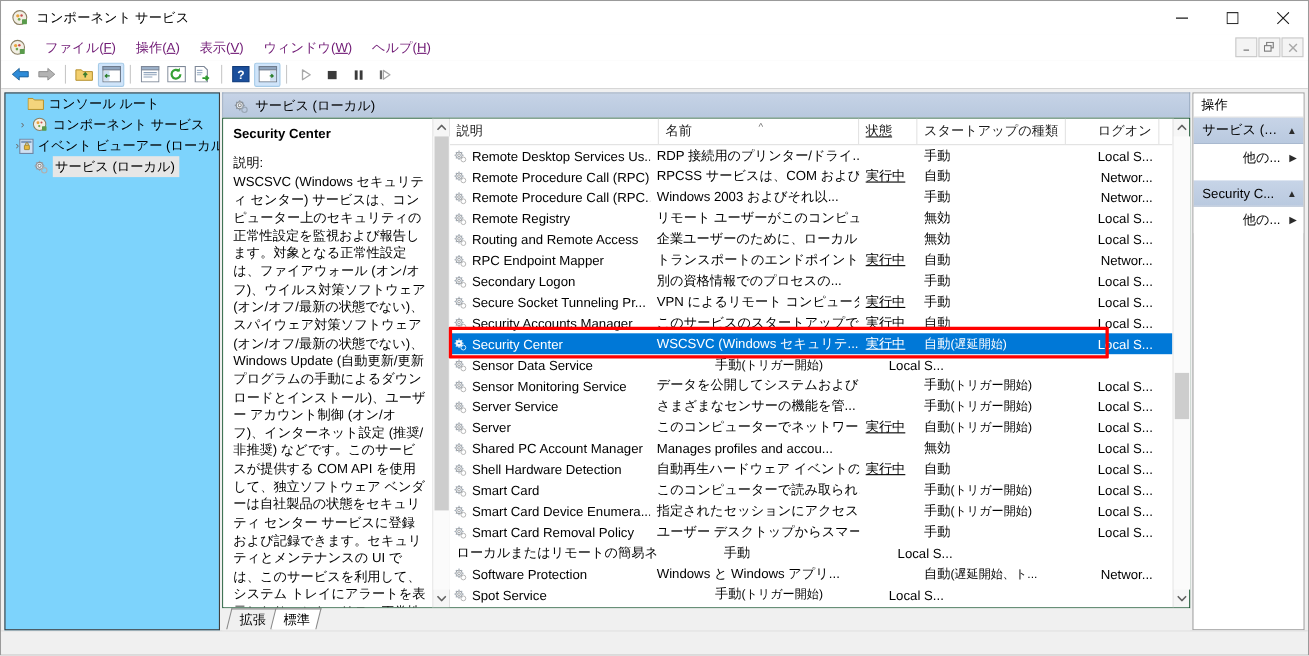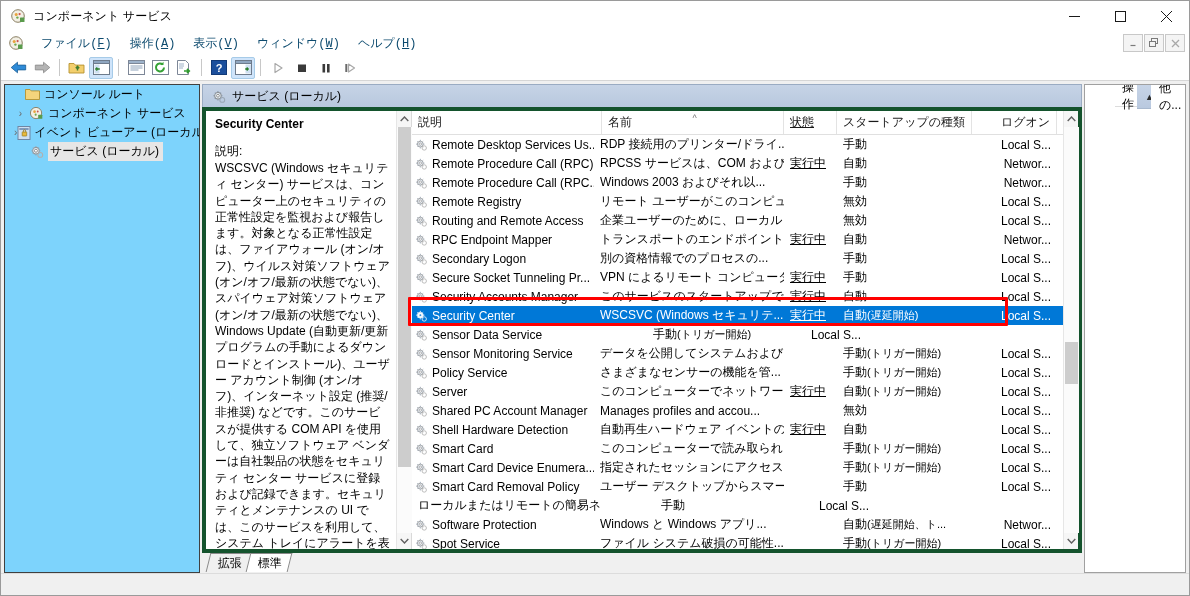--- a/index.html
+++ b/index.html
@@ -36,21 +36,21 @@
   
   .menubar {
     height: 24px; flex: 0 0 24px;
     background: #ffffff;
     display: flex; align-items: center;
     padding-left: 7px;
     position: relative;
   }
   .menubar .mb-icon { margin-right: 8px; display:flex; align-items:center;}
   .menu-item {
-    padding: 2px 9px; font-size: 12px; color: #0c4a6e; cursor: default; white-space: nowrap; font-family: Liberation Mono, monospace;
+    padding: 2px 9px; font-size: 12px; color: #701a75; cursor: default; white-space: nowrap;
   }
   .menu-item u { text-decoration: underline; }
   .mdi-controls { position: absolute; right: 4px; top: 3px; display: flex; gap: 1px; }
   .mdi-btn {
     width: 20px; height: 18px; border: 1px solid #c8c8c8; background: #f4f4f4;
     display: flex; align-items: center; justify-content: center; color: #808080;
   }
 
   
   .toolbar {
@@ -98,21 +98,21 @@
     background: linear-gradient(#c6d3e6, #b8c8de);
     display: flex; align-items: center;
     padding-left: 8px;
     border: 1px solid #9aabc2; border-bottom: none;
     font-size: 12px;
   }
   .doc-header .dh-ico { margin-right: 6px; display:flex; }
   .doc-inner {
     flex: 1 1 auto; min-height: 0;
     display: flex;
-    border: 4px solid #14532d;
+    border: 1px solid #14532d;
     background: #ffffff;
   }
 
   
   .desc-pane {
     width: 206px; flex: 0 0 206px;
     background: #ffffff;
     display: flex; flex-direction: column;
     position: relative;
     border-right: 1px solid #d9d9d9;
@@ -201,23 +201,22 @@
   }
   .doc-tab span { display: inline-block; transform: skewX(14deg); }
   .doc-tab.active { background: #ffffff; }
 
   
   .actions-pane {
     width: 102px; flex: 0 0 102px;
     margin: 3px 3px 0 2px;
     background: #ffffff;
     border: 1px solid #a0a0a0;
-    display: flex; flex-direction: row;
+    display: flex; flex-direction: column;
     overflow: hidden;
-    padding-left: 30px;
   }
   .act-header {
     height: 22px; flex: 0 0 22px;
     display: flex; align-items: center;
     padding-left: 7px; font-size: 12px;
     background: #ffffff;
     border-bottom: 1px solid #dcdcdc;
   }
   .act-group-title {
     height: 24px; display: flex; align-items: center; justify-content: space-between;
@@ -853,21 +852,21 @@
               <div class="lv-row">
                 <div class="lvc name c-name">
                   <span class="svcico">
                     <svg width="14" height="14" viewBox="0 0 16 16">
       <circle cx="7.2" cy="7" r="3.3" fill="#eaf2fa" stroke="#9a9a9a" stroke-width="1"></circle>
       <path d="M7.2 2.1v1.3M7.2 10.6v1.3M2.5 7h1.3M10.6 7h1.3M3.9 3.7l.9.9M9.6 9.4l.9.9M10.5 3.7l-.9.9M4.8 9.4l-.9.9" stroke="#9aa7b5" stroke-width="1.1"></path>
       <circle cx="7.2" cy="7" r="1.4" fill="#ffffff" stroke="#9a9a9a" stroke-width=".9"></circle>
       <circle cx="11.7" cy="11.4" r="2.5" fill="none" stroke="#b3b3b3" stroke-width="1"></circle>
     </svg>
                   </span>
-                  <span>Policy Service</span>
+                  <span>Server Service</span>
                 </div>
                 <div class="lvc c-desc">
                   <span>さまざまなセンサーの機能を管...</span>
                 </div>
                 <div class="lvc c-state">
                   <span></span>
                 </div>
                 <div class="lvc c-start">
                   <span>手動</span>
                   <span class="sub" style="font-size:11px"> (トリガー開始)</span>
@@ -1086,23 +1085,20 @@
                 <div class="lvc name c-name">
                   <span class="svcico">
                     <svg width="14" height="14" viewBox="0 0 16 16">
       <circle cx="7.2" cy="7" r="3.3" fill="#eaf2fa" stroke="#9a9a9a" stroke-width="1"></circle>
       <path d="M7.2 2.1v1.3M7.2 10.6v1.3M2.5 7h1.3M10.6 7h1.3M3.9 3.7l.9.9M9.6 9.4l.9.9M10.5 3.7l-.9.9M4.8 9.4l-.9.9" stroke="#9aa7b5" stroke-width="1.1"></path>
       <circle cx="7.2" cy="7" r="1.4" fill="#ffffff" stroke="#9a9a9a" stroke-width=".9"></circle>
       <circle cx="11.7" cy="11.4" r="2.5" fill="none" stroke="#b3b3b3" stroke-width="1"></circle>
     </svg>
                   </span>
                   <span>Spot Service</span>
-                </div>
-                <div class="lvc c-desc">
-                  <span>ファイル システム破損の可能性...</span>
                 </div>
                 <div class="lvc c-state">
                   <span></span>
                 </div>
                 <div class="lvc c-start">
                   <span>手動</span>
                   <span class="sub" style="font-size:11px"> (トリガー開始)</span>
                 </div>
                 <div class="lvc c-logon">
                   <span>Local S...</span>

